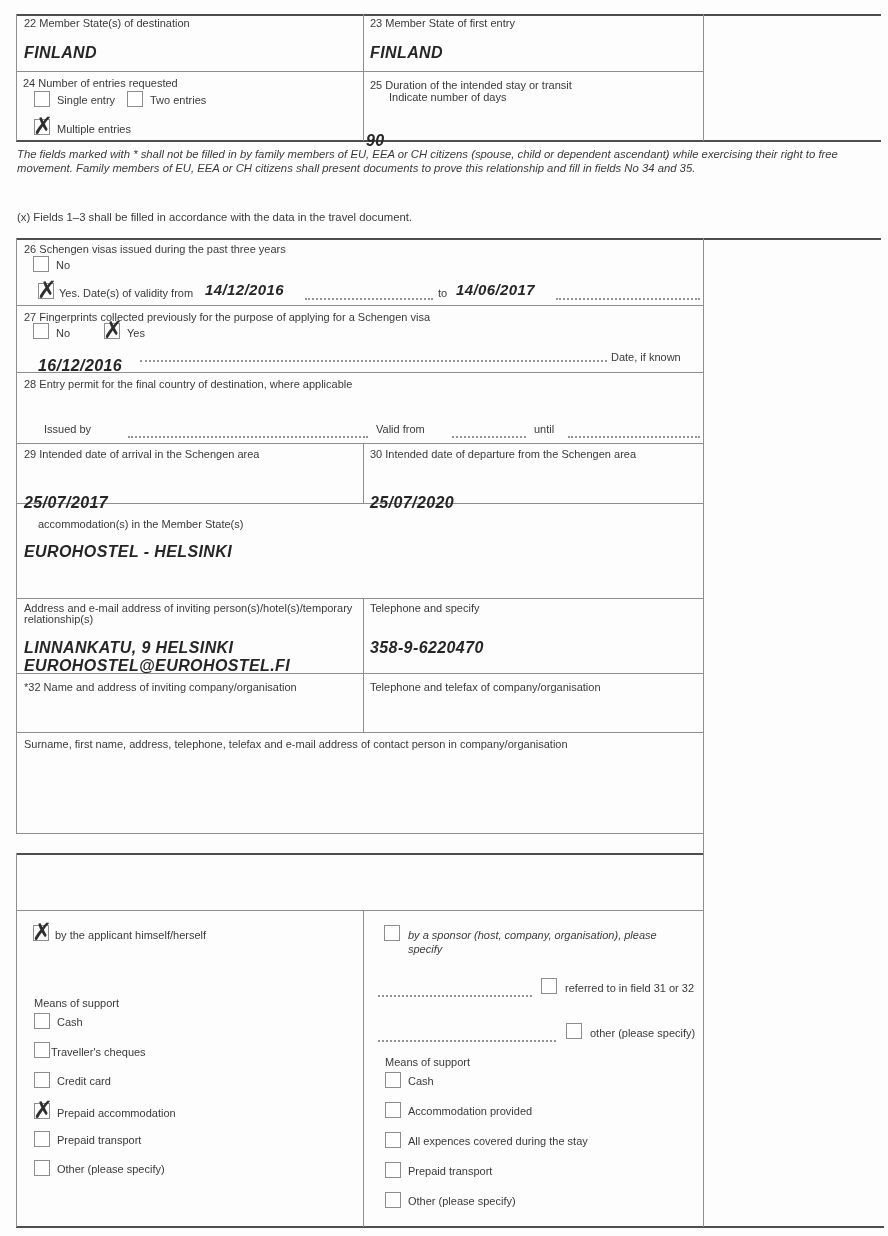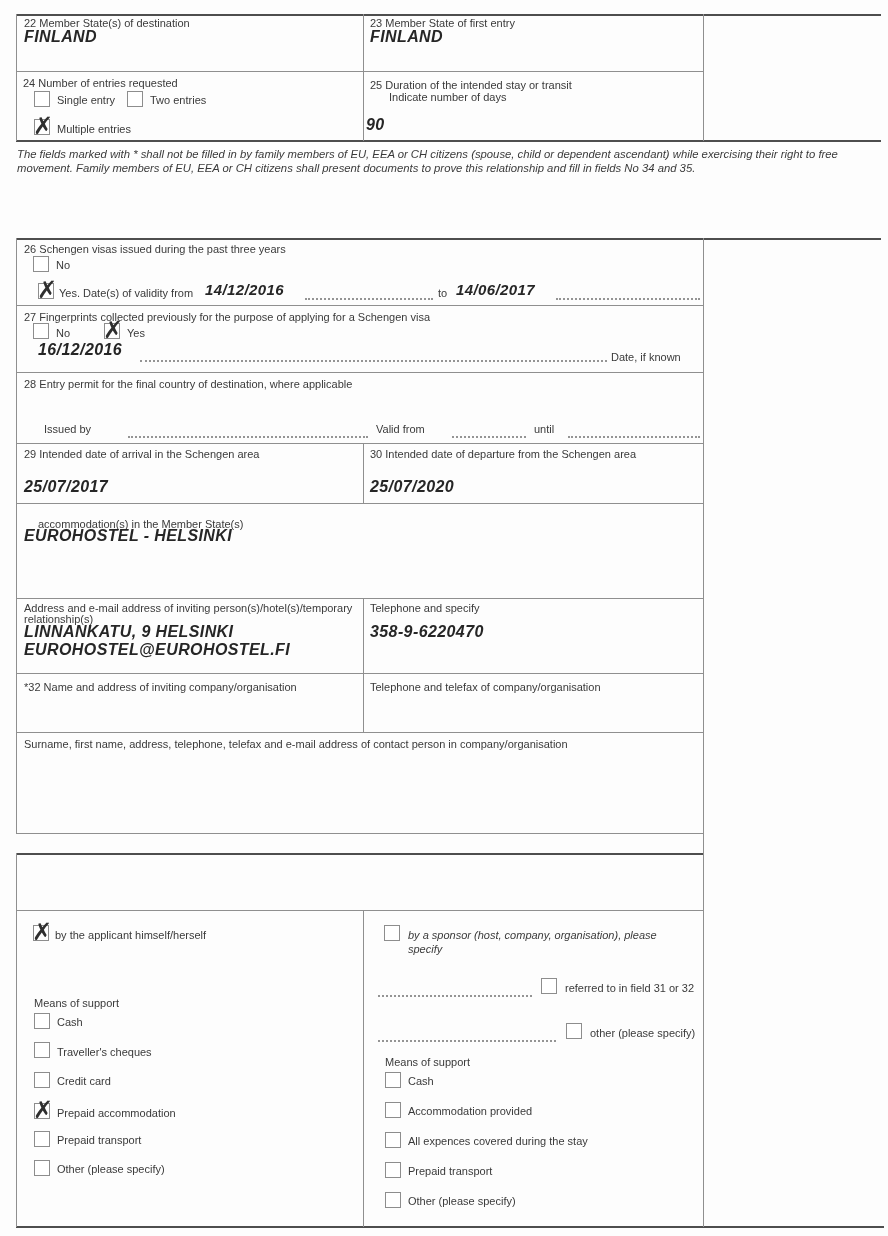--- a/index.html
+++ b/index.html
@@ -2,21 +2,21 @@
 <html><head>
 <meta charset="utf-8">
 <style>
   html,body{margin:0;padding:0;background:#ffffff;}
   .page{position:relative;width:888px;height:1236px;background:#fdfdfd;
         font-family:"Liberation Sans",sans-serif;overflow:hidden;}
   .t{position:absolute;font-size:11px;line-height:1.2;color:#3a3a3a;white-space:nowrap;}
   .t.wrap{white-space:normal;line-height:1.28;font-style:italic;}
   .v{position:absolute;font-size:15px;font-weight:bold;font-style:italic;
      color:#262626;letter-spacing:.4px;white-space:nowrap;}
-  .v.big{font-size:16px;}
+  .v.big{font-size:16px;margin-top:16px;}
   .cb{position:absolute;width:16px;height:16px;border:1px solid #8d8d8d;background:#fff;box-sizing:border-box;}
   .cb.checked::after{content:"\2717";position:absolute;left:-2px;top:-8px;
      font-size:24px;font-weight:700;font-style:normal;color:#2f2f2f;
      font-family:"DejaVu Sans",sans-serif;}
   .hl{position:absolute;height:1px;background:#8f8f8f;}
   .hl.k{height:2px;background:#4e4e4e;}
   .vl{position:absolute;width:1px;background:#8f8f8f;}
   .dots{position:absolute;height:1px;border-bottom:2px dotted #949494;}
 </style>
 </head>
@@ -61,20 +61,21 @@
   <span class="cb" style="left:127px;top:91px"></span>
   <div class="t" style="left:150px;top:94px">Two entries</div>
   <span class="cb checked" style="left:34px;top:119px"></span>
   <div class="t" style="left:57px;top:123px">Multiple entries</div>
 
   <div class="t" style="left:370px;top:79px">25 Duration of the intended stay or transit</div>
   <div class="t" style="left:389px;top:91px">Indicate number of days</div>
   <div class="v big" style="left:366px;top:116px">90</div>
 
   <div class="t wrap" style="left:17px;top:147px;width:857px;font-size:11.3px">The fields marked with * shall not be filled in by family members of EU, EEA or CH citizens (spouse, child or dependent ascendant) while exercising their right to free movement. Family members of EU, EEA or CH citizens shall present documents to prove this relationship and fill in fields No 34 and 35.</div>
+  <div class="t" style="left:17px;top:211px;font-size:11.3px">(x) Fields 1–3 shall be filled in accordance with the data in the travel document.</div>
 
   <div class="t" style="left:24px;top:243px">26 Schengen visas issued during the past three years</div>
   <span class="cb" style="left:33px;top:256px"></span>
   <div class="t" style="left:56px;top:259px">No</div>
   <span class="cb checked" style="left:38px;top:283px"></span>
   <div class="t" style="left:59px;top:287px">Yes. Date(s) of validity from</div>
   <div class="v" style="left:205px;top:281px">14/12/2016</div>
   <div class="dots" style="left:305px;top:297px;width:128px"></div>
   <div class="t" style="left:438px;top:287px">to</div>
   <div class="v" style="left:456px;top:281px">14/06/2017</div>
@@ -117,21 +118,21 @@
 
   <div class="t" style="left:24px;top:738px">Surname, first name, address, telephone, telefax and e-mail address of contact person in company/organisation</div>
 
 
   <span class="cb checked" style="left:33px;top:925px"></span>
   <div class="t" style="left:55px;top:929px">by the applicant himself/herself</div>
   <div class="t" style="left:34px;top:997px">Means of support</div>
   <span class="cb" style="left:34px;top:1013px"></span>
   <div class="t" style="left:57px;top:1016px">Cash</div>
   <span class="cb" style="left:34px;top:1042px"></span>
-  <div class="t" style="left:57px;top:1046px">Traveller's cheques</div>
+  <div class="t" style="left:51px;top:1046px">Traveller's cheques</div>
   <span class="cb" style="left:34px;top:1072px"></span>
   <div class="t" style="left:57px;top:1075px">Credit card</div>
   <span class="cb checked" style="left:34px;top:1103px"></span>
   <div class="t" style="left:57px;top:1107px">Prepaid accommodation</div>
   <span class="cb" style="left:34px;top:1131px"></span>
   <div class="t" style="left:57px;top:1134px">Prepaid transport</div>
   <span class="cb" style="left:34px;top:1160px"></span>
   <div class="t" style="left:57px;top:1163px">Other (please specify)</div>
 
   <span class="cb" style="left:384px;top:925px"></span>

